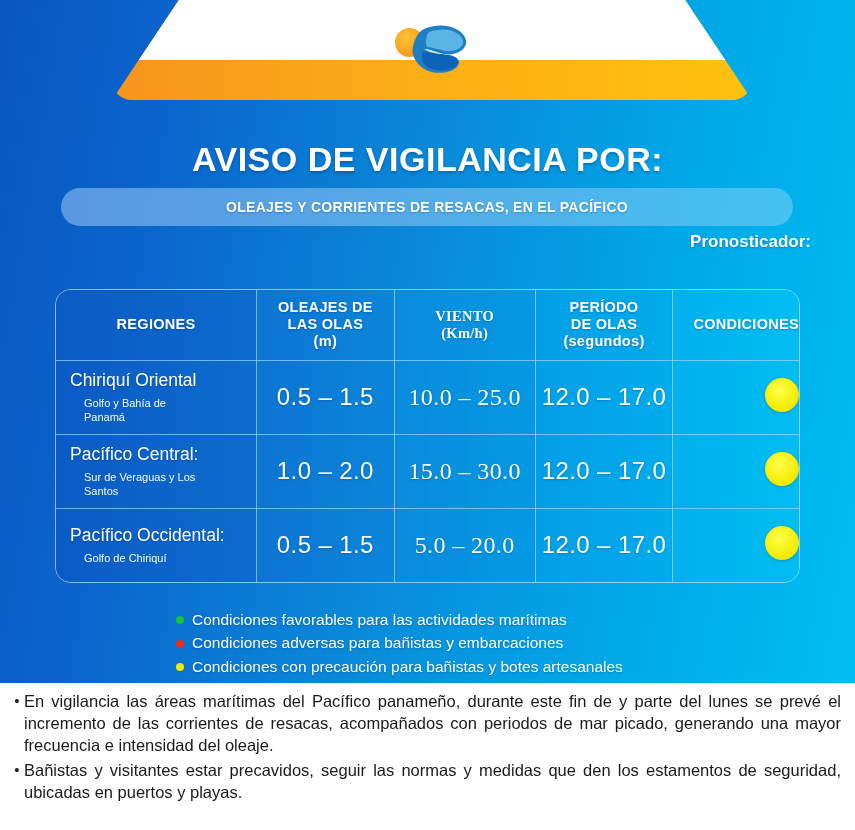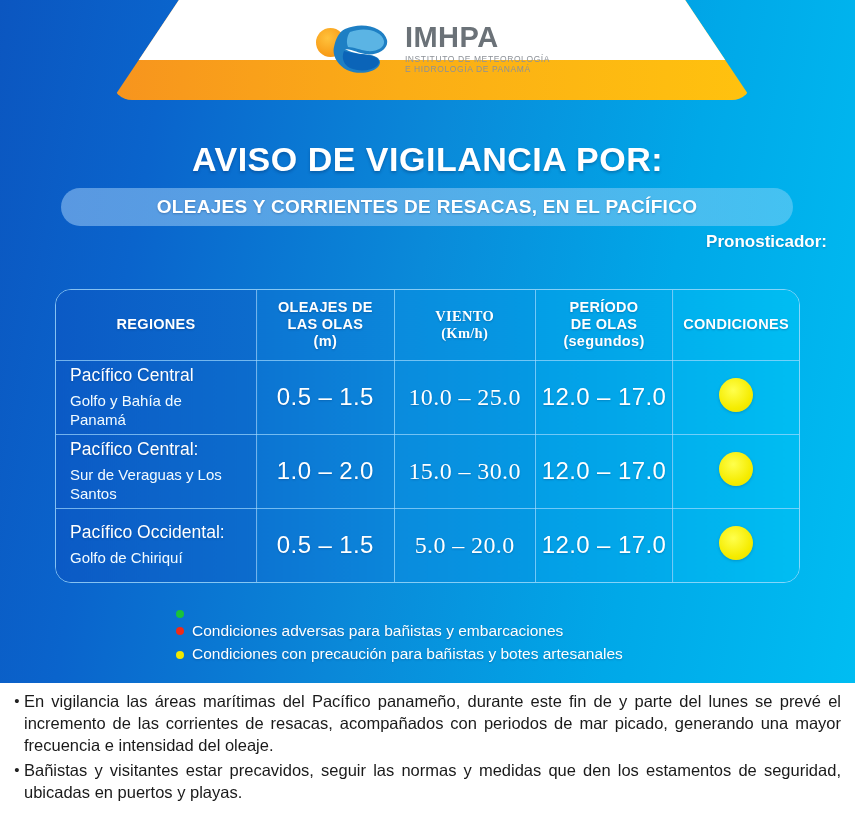--- a/index.html
+++ b/index.html
@@ -62,36 +62,36 @@
     font-size:34px; font-weight:bold; letter-spacing:.5px;
     text-shadow:0 2px 3px rgba(0,40,90,.33);
   }
   #subtitle-bar {
     position:absolute; left:61px; top:188px; width:732px; height:38px;
     background:linear-gradient(90deg,rgba(120,175,235,.72) 0%,rgba(118,190,240,.68) 55%,rgba(110,205,245,.62) 100%);
     border-radius:19px;
     display:flex; align-items:center; justify-content:center;
   }
   #subtitle-text {
-    color:#ffffff; font-size:19px; font-weight:bold; letter-spacing:.3px;
+    color:#ffffff; font-size:14px; font-weight:bold; letter-spacing:.3px;
     text-shadow:0 1px 2px rgba(0,40,90,.3);
   }
 
   
   #validity {
     position:absolute; left:30px; top:232px; display:flex; align-items:flex-start;
   }
   #validity-label {
     color:#ffffff; font-size:17px; font-weight:bold; white-space:nowrap;
     text-shadow:0 1px 2px rgba(0,40,90,.3);
   }
   #validity-values { color:#eaf7ff; font-size:15.5px; line-height:1.28; padding-top:3px; }
 
   #forecaster {
-    position:absolute; right:28px; top:232px; display:flex; align-items:flex-end;
+    position:absolute; right:44px; top:232px; display:flex; align-items:flex-end;
   }
   #forecaster-label {
     color:#ffffff; font-size:17px; font-weight:bold; white-space:nowrap;
     text-shadow:0 1px 2px rgba(0,40,90,.3);
   }
   #forecaster-value {
     color:#eaf7ff; font-size:15.5px; line-height:1.28; padding-top:2px; text-align:right;
   }
 
   
@@ -118,29 +118,29 @@
   col.c-wave   { width:18.5%; }
   col.c-wind   { width:19%; }
   col.c-period { width:18.5%; }
   col.c-cond   { width:17%; }
 
   
   .bg-1 { background:linear-gradient(90deg,#0b5ac5 0%,#0c6ccd 100%); }
   .bg-2 { background:linear-gradient(90deg,#0c74d2 0%,#0b86da 100%); }
   .bg-3 { background:linear-gradient(90deg,#0a8bdd 0%,#0499e3 100%);font-family:Liberation Serif, serif; }
   .bg-4 { background:linear-gradient(90deg,#039ee6 0%,#01aceb 100%);text-align:center; }
-  .bg-5 { background:linear-gradient(90deg,#01b0ed 0%,#00bdf2 100%); }
+  .bg-5 { background:linear-gradient(90deg,#01b0ed 0%,#00bdf2 100%);text-align:right; }
 
   .region-cell { text-align:left; padding-left:14px; }
   .region-name {
     font-size:17.5px; font-weight:normal; color:#ffffff; line-height:1.2;
     text-shadow:0 1px 2px rgba(0,40,90,.28);
   }
   .region-sub {
-    font-size:15px; color:#f2fbff; line-height:1.25; margin-top:6px;
+    font-size:11px; color:#f2fbff; line-height:1.25; margin-top:6px;margin-left:14px;
   }
   .val-cell { font-size:24px; letter-spacing:.4px; text-shadow:0 1px 2px rgba(0,40,90,.28); }
 
   .cond-dot {
     width:34px; height:34px; border-radius:50%; display:inline-block;
     background:radial-gradient(circle at 42% 36%,#ffff4d 0%,#f5ec00 62%,#e8dc00 100%);
     box-shadow:0 1px 3px rgba(0,50,90,.25);
   }
 
   
@@ -174,25 +174,20 @@
   </div>
 
   <div id="header-content">
     <div class="logo-mark">
       <div class="logo-sun"></div>
       <svg class="logo-wave" viewBox="0 0 60 52">
         <path d="M13 6 C30 -2, 52 4, 55 17 C57 27, 44 33, 33 31 C24 29, 18 26, 13 26 C22 31, 30 31, 38 32 C46 33, 51 38, 46 44 C40 50, 26 52, 15 47 C5 42, 0 32, 2 24 C4 15, 7 9, 13 6 Z" fill="#1e7fc4"></path>
         <path d="M18 9 C33 3, 50 8, 52 18 C53 25, 44 29, 35 28 C28 27, 22 24, 16 24 C14 19, 15 13, 18 9 Z" fill="#5bb4e4"></path>
         <path d="M12 28 C22 31, 32 31, 40 33 C47 35, 49 39, 45 43 C39 48, 27 49, 18 45 C12 42, 9 35, 12 28 Z" fill="#0b64b8"></path>
       </svg>
-    </div>
-    <div class="logo-text">
-      <div class="logo-title">IMHPA</div>
-      <div class="logo-sub1">INSTITUTO DE METEOROLOGÍA</div>
-      <div class="logo-sub2">E HIDROLOGÍA DE PANAMÁ</div>
     </div>
   </div>
 
   <div id="main-title">AVISO DE VIGILANCIA POR:</div>
 
   <div id="subtitle-bar">
     <span id="subtitle-text">OLEAJES Y CORRIENTES DE RESACAS, EN EL PACÍFICO</span>
   </div>
 
 
@@ -229,21 +224,21 @@
             <div>(segundos)</div>
           </th>
           <th class="bg-5">
             <span>CONDICIONES</span>
           </th>
         </tr>
       </thead>
       <tbody>
         <tr>
           <td class="bg-1 region-cell">
-            <div class="region-name">Pacífico Central</div>
+            <div class="region-name">Chiriquí Oriental</div>
             <div class="region-sub">
               <div>Golfo y Bahía de</div>
               <div>Panamá</div>
             </div>
           </td>
           <td class="bg-2 val-cell">0.5 – 1.5</td>
           <td class="bg-3 val-cell">10.0 – 25.0</td>
           <td class="bg-4 val-cell">12.0 – 17.0</td>
           <td class="bg-5">
             <span class="cond-dot"></span>
@@ -278,20 +273,21 @@
             <span class="cond-dot"></span>
           </td>
         </tr>
       </tbody>
     </table>
   </div>
 
   <div id="legend">
     <div class="legend-row">
       <span class="legend-dot" id="ld0" style="background: rgb(25, 194, 58);"></span>
+      <span class="legend-text">Condiciones favorables para las actividades marítimas</span>
     </div>
     <div class="legend-row">
       <span class="legend-dot" id="ld2" style="background: rgb(239, 43, 24);"></span>
       <span class="legend-text">Condiciones adversas para bañistas y embarcaciones</span>
     </div>
     <div class="legend-row">
       <span class="legend-dot" id="ld1" style="background: rgb(242, 232, 0);"></span>
       <span class="legend-text">Condiciones con precaución para bañistas y botes artesanales</span>
     </div>
   </div>

